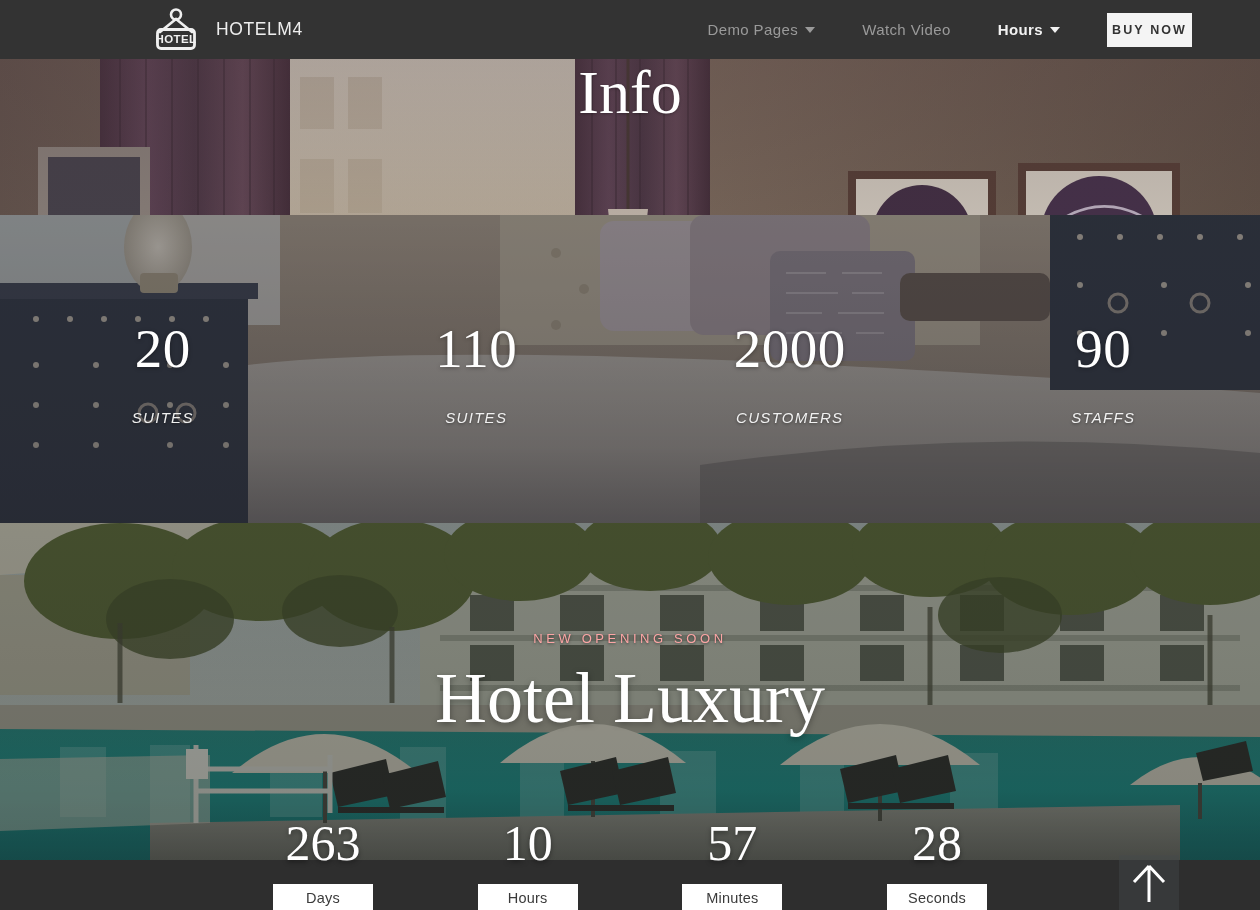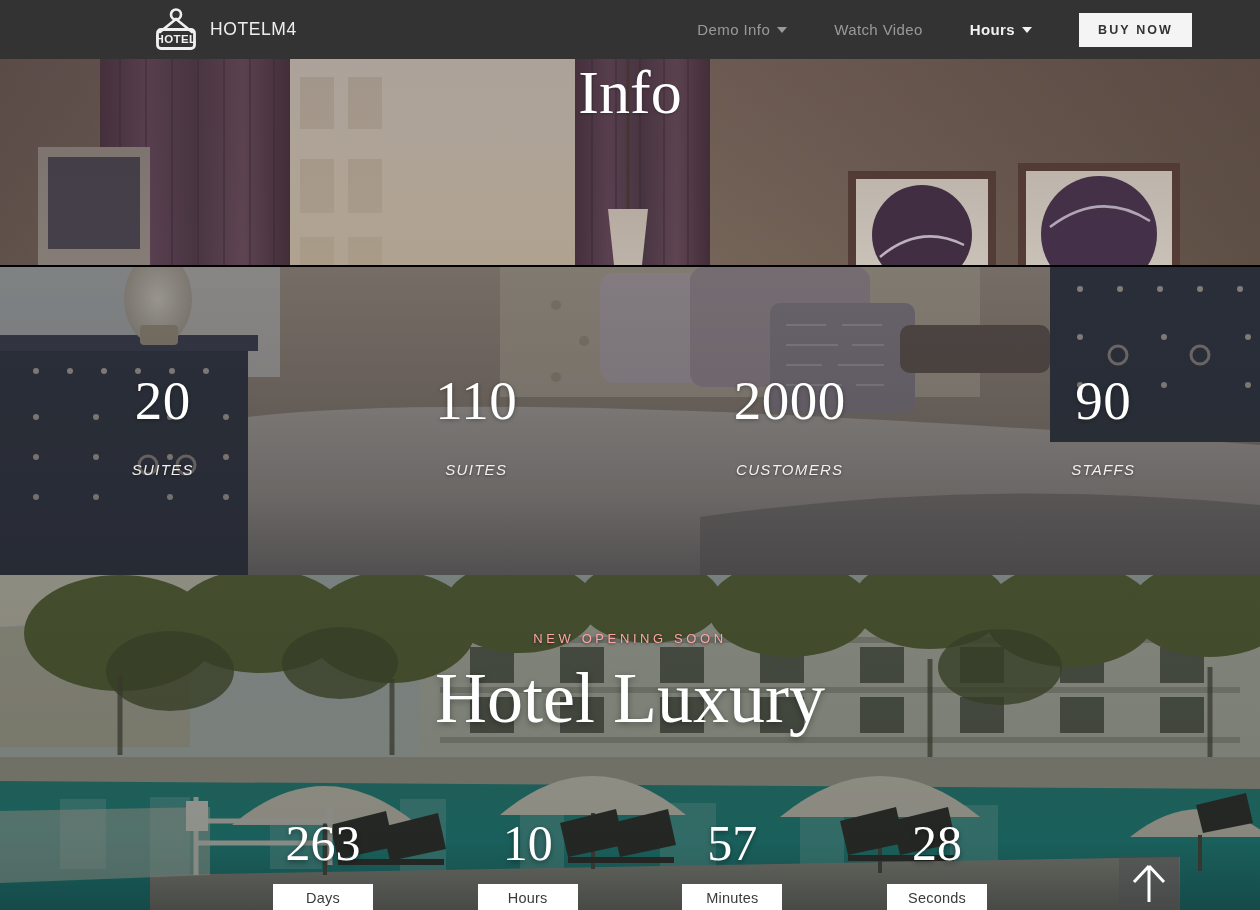--- a/index.html
+++ b/index.html
@@ -7,43 +7,43 @@
   body { font-family:"Liberation Sans", sans-serif; }
 
   
   .navbar{
     position:relative; width:1260px; height:59px; background:#333333;
     display:flex; align-items:center; z-index:50;gap:31px;
   }
   .brand{ display:flex; align-items:center; margin-left:151px; }
   .brand-logo{ width:50px; height:46px; display:block; }
   .brand-name{
-    margin-left:9px; color:#eeeeee; font-size:17.5px; letter-spacing:.6px;
+    margin-left:15px; color:#eeeeee; font-size:17.5px; letter-spacing:.6px;
     font-weight:400; font-family:"Liberation Sans", sans-serif;
   }
   .nav-links{ display:flex; align-items:center; margin-left:auto; margin-right:168px; }
   .nav-item{
     color:#9a9a9a; font-size:15px; letter-spacing:.4px; margin-right:47px;
     display:flex; align-items:center; cursor:pointer; white-space:nowrap;
   }
   .nav-item.strong{ color:#f2f2f2; font-weight:bold; }
   .caret{
     display:inline-block; margin-left:7px; width:0; height:0;
     border-left:5px solid transparent; border-right:5px solid transparent;
     border-top:6px solid currentColor;
   }
   .buy-btn{
     background:#f4f4f4; color:#333333; font-size:12.5px; font-weight:bold;
-    letter-spacing:2.1px; padding:10px 19px; border:none; cursor:pointer;
+    letter-spacing:2.1px; padding:10px 5px; border:none; cursor:pointer;
     white-space:nowrap; margin-right:-100px;
   }
 
   
   .hero{
-    position:relative; width:1260px; height:208px; overflow:hidden;
+    position:relative; width:1260px; height:156px; overflow:hidden;
     background:#000000;
   }
   .hero-art{ position:absolute; inset:0; }
   .hero-title{
     position:absolute; left:0; right:0; top:-5px; text-align:center;
     font-family:"Liberation Serif", serif; font-size:62px; color:#ffffff;
     line-height:1.25; text-shadow:0 1px 3px rgba(0,0,0,.30);
   }
 
   
@@ -116,21 +116,21 @@
       <path d="M25 12 L9 25 M25 12 L41 25" fill="none" stroke="#f0f0f0" stroke-width="2.6" stroke-linecap="round"></path>
       <rect x="6.5" y="22.5" width="37" height="19" rx="3.5" fill="none" stroke="#f0f0f0" stroke-width="2.8"></rect>
       <text x="25" y="36.4" text-anchor="middle" fill="#f0f0f0" font-family="Liberation Sans, sans-serif" font-size="11.5" font-weight="bold" letter-spacing="0.4">HOTEL</text>
     </svg>
     <span class="brand-name">HOTELM4</span>
   </div>
 
   <div class="nav-links">
 
     <div class="nav-item">
-      <span>Demo Info</span>
+      <span>Demo Pages</span>
       <span class="caret"></span>
     </div>
 
     <div class="nav-item">
       <span>Watch Video</span>
     </div>
 
     <div class="nav-item strong">
       <span>Hours</span>
       <span class="caret"></span>

